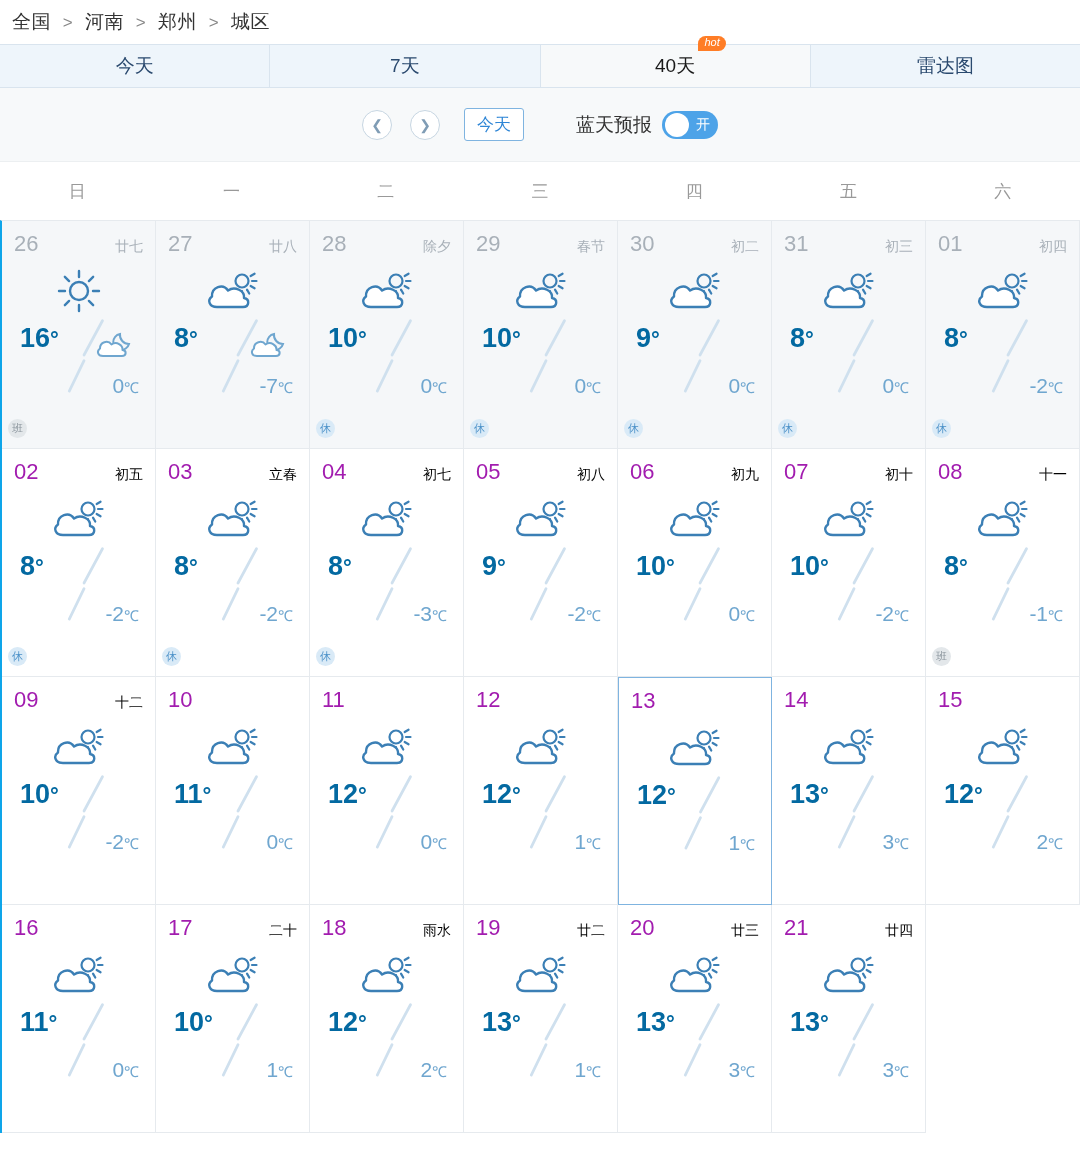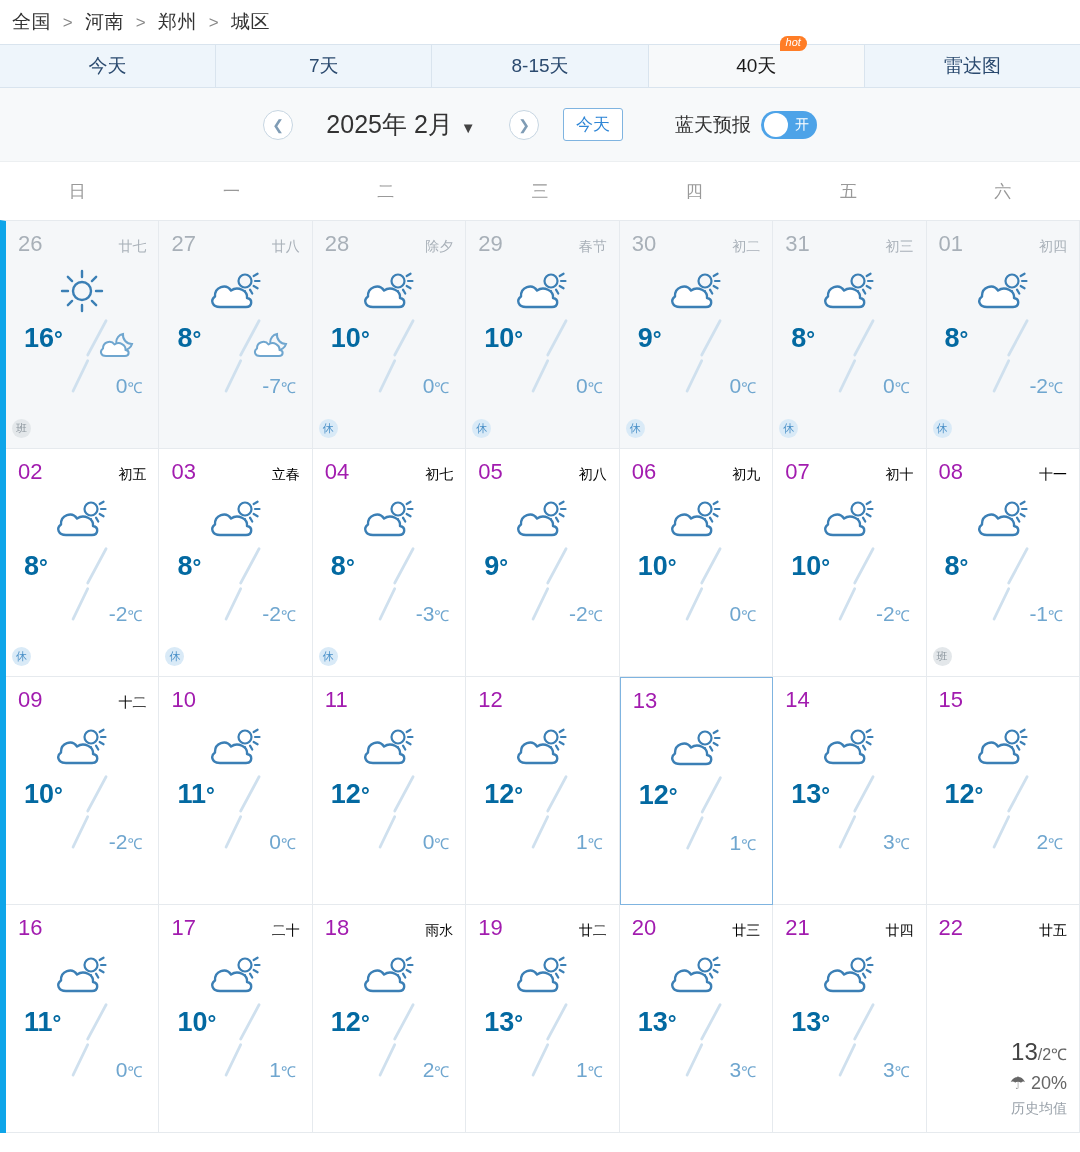--- a/index.html
+++ b/index.html
@@ -136,21 +136,21 @@
     font-size:17px;
     color:#999;
   }
 
   
   .calendar {
     display:grid;
     grid-template-columns:repeat(7,1fr);
     grid-auto-rows:228px;
     border-top:1px solid #e6eaee;
-    border-left:6px solid #0ea5e9;
+    border-left:2px solid #0ea5e9;
   }
   .cell {
     position:relative;
     border-right:1px solid #e6eaee;
     border-bottom:1px solid #e6eaee;
     padding:10px 12px 0 12px;
     background:#fff;
   }
   .cell.grey { background:#f5f7f9; }
   .cell.selected {
@@ -230,37 +230,31 @@
   </div>
 </div>
 
 <div class="tabs">
   <div class="tab">
       <span>今天</span>
     </div>
   <div class="tab">
       <span>7天</span>
     </div>
-  <div class="tab">
-      <span>8-15天</span>
-    </div>
   <div class="tab active">
     <span>40天</span>
     <span class="hot-badge">hot</span>
   </div>
   <div class="tab">
       <span>雷达图</span>
     </div>
 </div>
 
 <div class="control-bar">
   <div class="arrow-btn">❮</div>
-  <div class="month-label">
-    <span>2025年 2月</span><span class="caret">▼</span>
-  </div>
   <div class="arrow-btn">❯</div>
   <div class="today-btn">今天</div>
   <div class="bluesky">
     <span>蓝天预报</span>
     <span class="toggle">
       <span class="knob"></span>
       <span class="tlabel">开</span>
     </span>
   </div>
 </div>
@@ -1019,24 +1013,13 @@
       <div class="temps">
         <svg class="streaks" width="100%" height="100%" viewBox="0 0 140 100" preserveAspectRatio="none" style="position:absolute;inset:0;pointer-events:none">
     <line x1="96" y1="4" x2="76" y2="40" stroke="#cfe0ee" stroke-width="3" stroke-linecap="round"></line>
     <line x1="76" y1="46" x2="60" y2="78" stroke="#cfe0ee" stroke-width="3" stroke-linecap="round"></line>
   </svg>
 
         <span class="hi">13<span class="deg">°</span></span>
         <span class="lo">3<span class="unit">℃</span></span>
       </div>
     </div>
-    <div class="cell">
-      <div class="cell-head">
-      <span class="daynum">22</span>
-      <span class="lunar">廿五</span>
-    </div>
-      <div class="hist">
-        <div class="ht">13<span class="small">/2℃</span></div>
-        <div class="hp">☂ 20%</div>
-        <div class="hl">历史均值</div>
-      </div>
-    </div>
   </div>
 
 </body></html>

